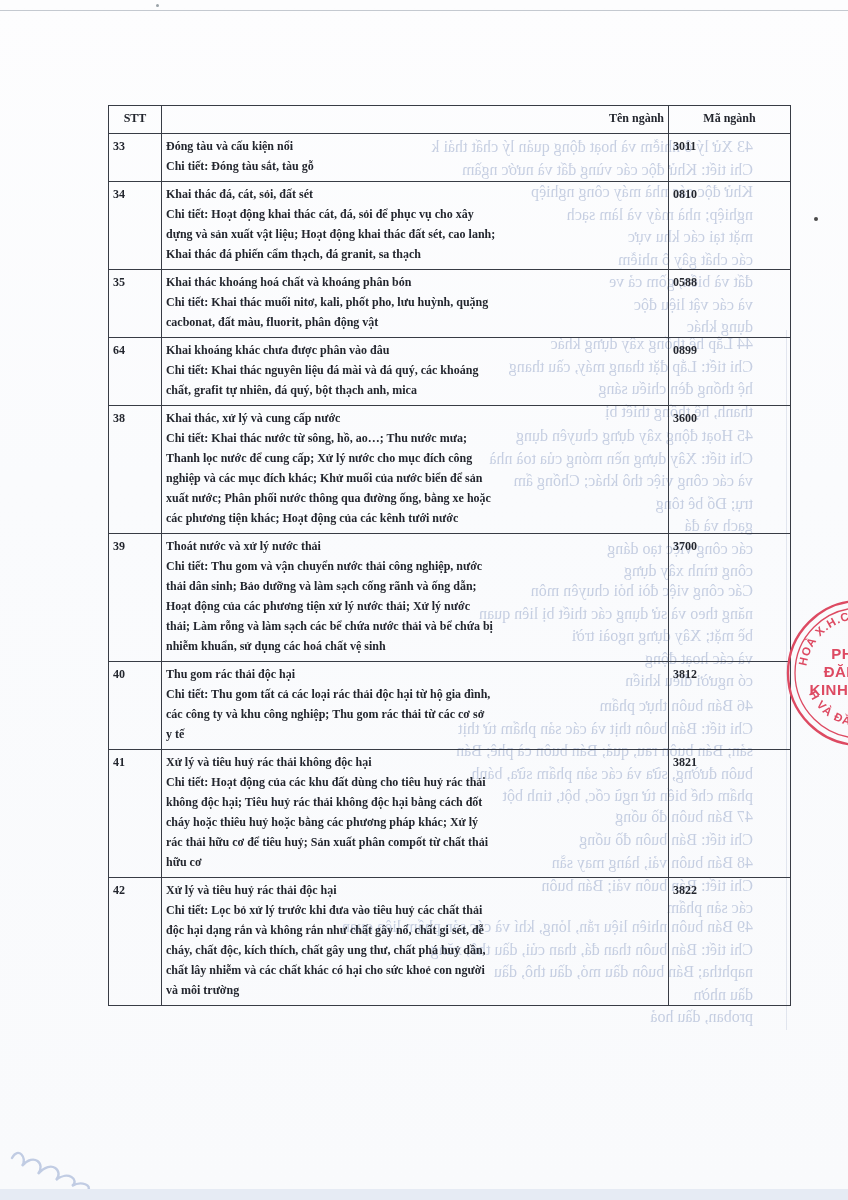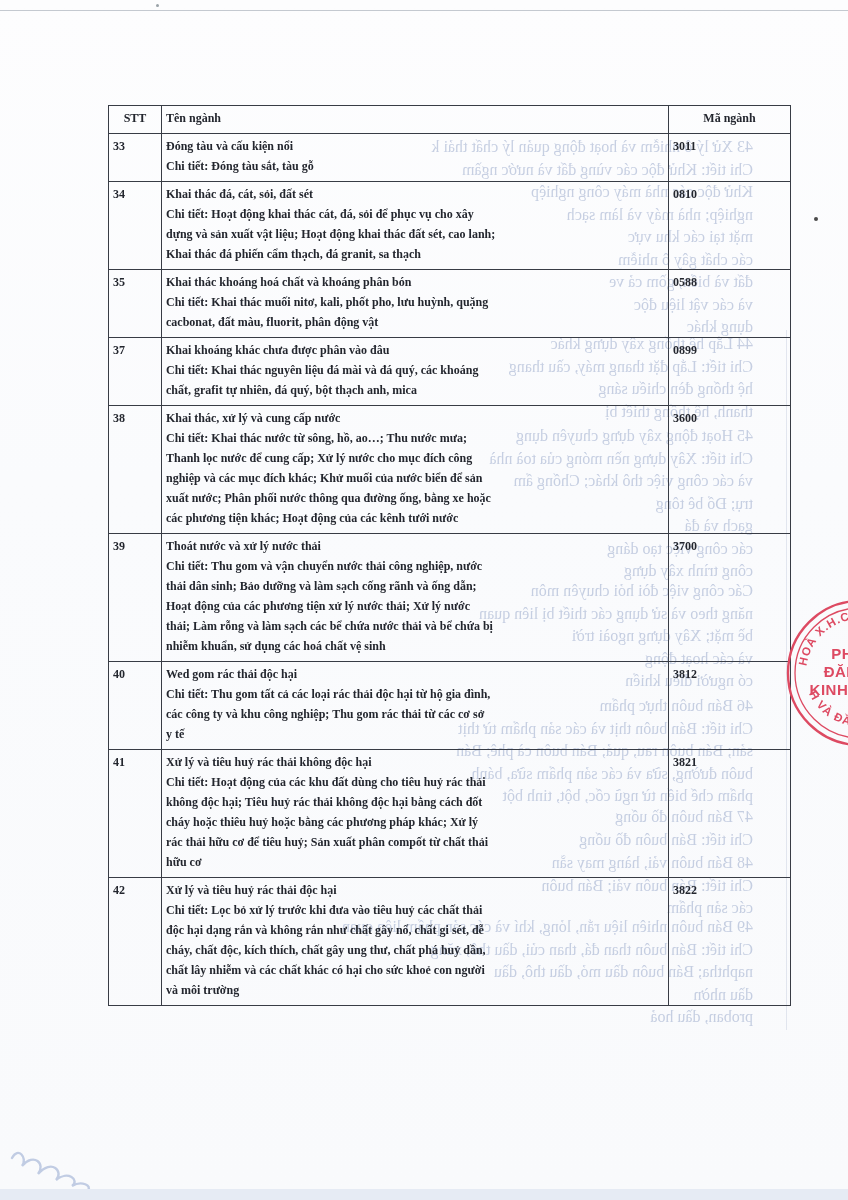--- a/index.html
+++ b/index.html
@@ -40,21 +40,21 @@
     background:transparent;
   }
   table.doc td,table.doc th{
     border:1.5px solid #383c45;
     vertical-align:top;
     padding:2px 4px 5px 4px;
     font-weight:bold;
     font-size:12px;line-height:20px;
   }
   th.h-stt{width:44px;text-align:center;font-size:17px;padding:3px 0;}
-  th.h-name{width:498px;text-align:left;font-size:17px;}
+  th.h-name{width:498px;text-align:right;font-size:17px;}
   th.h-code{width:113px;text-align:center;font-size:17px;margin-top:20px;}
   td.c-stt{text-align:left;font-size:15px;padding-top:4px;}
   td.c-code{font-size:17px;padding-left:7px;padding-top:3px;}
   .row-name{white-space:pre-line;}
   .row-detail{white-space:pre-line;}
 
   
   .stamp{position:absolute;left:750px;top:553px;width:240px;height:240px;}
   .stamp text{fill:#dd4a62;font-family:"Liberation Sans","DejaVu Sans",sans-serif;font-weight:bold;}
   .stamp .center-line{font-size:15px;letter-spacing:.5px;}
@@ -144,21 +144,21 @@
       <tr>
         <td class="c-stt">35</td>
         <td class="c-name">
           <div class="row-name">Khai thác khoáng hoá chất và khoáng phân bón</div>
           <div class="row-detail">Chi tiết: Khai thác muối nitơ, kali, phốt pho, lưu huỳnh, quặng
 cacbonat, đất màu, fluorit, phân động vật</div>
         </td>
         <td class="c-code">0588</td>
       </tr>
       <tr>
-        <td class="c-stt">37</td>
+        <td class="c-stt">64</td>
         <td class="c-name">
           <div class="row-name">Khai khoáng khác chưa được phân vào đâu</div>
           <div class="row-detail">Chi tiết: Khai thác nguyên liệu đá mài và đá quý, các khoáng
 chất, grafit tự nhiên, đá quý, bột thạch anh, mica</div>
         </td>
         <td class="c-code">0899</td>
       </tr>
       <tr>
         <td class="c-stt">38</td>
         <td class="c-name">
@@ -179,21 +179,21 @@
 thải dân sinh; Bảo dưỡng và làm sạch cống rãnh và ống dẫn;
 Hoạt động của các phương tiện xử lý nước thải; Xử lý nước
 thải; Làm rỗng và làm sạch các bể chứa nước thải và bể chứa bị
 nhiễm khuẩn, sử dụng các hoá chất vệ sinh</div>
         </td>
         <td class="c-code">3700</td>
       </tr>
       <tr>
         <td class="c-stt">40</td>
         <td class="c-name">
-          <div class="row-name">Wed gom rác thải độc hại</div>
+          <div class="row-name">Thu gom rác thải độc hại</div>
           <div class="row-detail">Chi tiết: Thu gom tất cả các loại rác thải độc hại từ hộ gia đình,
 các công ty và khu công nghiệp; Thu gom rác thải từ các cơ sở
 y tế</div>
         </td>
         <td class="c-code">3812</td>
       </tr>
       <tr>
         <td class="c-stt">41</td>
         <td class="c-name">
           <div class="row-name">Xử lý và tiêu huỷ rác thải không độc hại</div>

